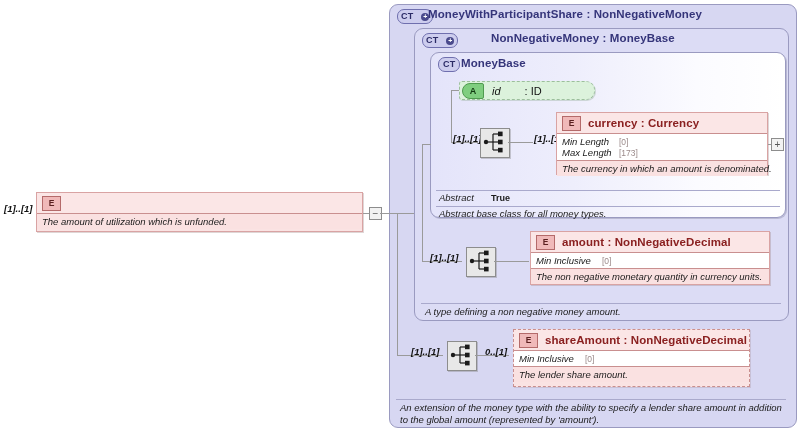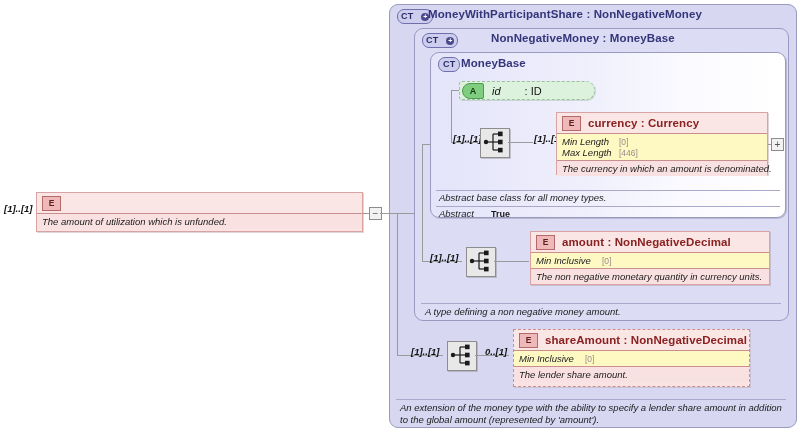--- a/index.html
+++ b/index.html
@@ -79,21 +79,21 @@
     margin-right:7px;
     flex:none;
   }
   .el-name{
     font-size:11.5px;font-weight:bold;color:#8a2020;
     white-space:nowrap;letter-spacing:.1px;
   }
   .el-facets{
     padding:2px 0 2px 5px;
     border-bottom:1px solid #c98f8f;
-    background:#fef9c3;
+    background:#ffffff;
   }
   .facet-row{display:flex;align-items:baseline;height:11px;}
   .facet-label{
     font-size:9.5px;font-style:italic;color:#222;
     width:57px;flex:none;
   }
   .facet-val{font-size:8.5px;color:#9b8a8a;}
   .el-desc{
     padding:2px 4px 2px 5px;
     font-size:9.5px;font-style:italic;color:#1b1b1b;
@@ -229,35 +229,35 @@
       <span class="el-badge">E</span>
       <span class="el-name">currency : Currency</span>
     </div>
     <div class="el-facets">
       <div class="facet-row">
         <span class="facet-label">Min Length</span>
         <span class="facet-val">[0]</span>
       </div>
       <div class="facet-row">
         <span class="facet-label">Max Length</span>
-        <span class="facet-val">[446]</span>
+        <span class="facet-val">[173]</span>
       </div>
     </div>
     <div class="el-desc">The currency in which an amount is denominated.</div>
   </div>
   <div class="ln-h" style="left:768px;top:144px;width:4px;"></div>
   <div class="toggle" style="left:771px;top:138px;">+</div>
 
   <div class="info-rows" style="left:436px;top:190px;width:344px;">
-    <div class="r">
-      <span class="d">Abstract base class for all money types.</span>
-    </div>
     <div class="r">
       <span class="k">Abstract</span>
       <span class="v">True</span>
+    </div>
+    <div class="r">
+      <span class="d">Abstract base class for all money types.</span>
     </div>
   </div>
 
   <div class="ln-v" style="left:422px;top:144px;height:117px;"></div>
   <div class="ln-h" style="left:422px;top:144px;width:9px;"></div>
   <div class="ln-h" style="left:422px;top:261px;width:40px;"></div>
 
   <div class="card" style="left:430px;top:252px;">[1]..[1]</div>
   <div class="seq" style="left:466px;top:247px;">
     <svg width="26" height="26" viewBox="0 0 26 26">

